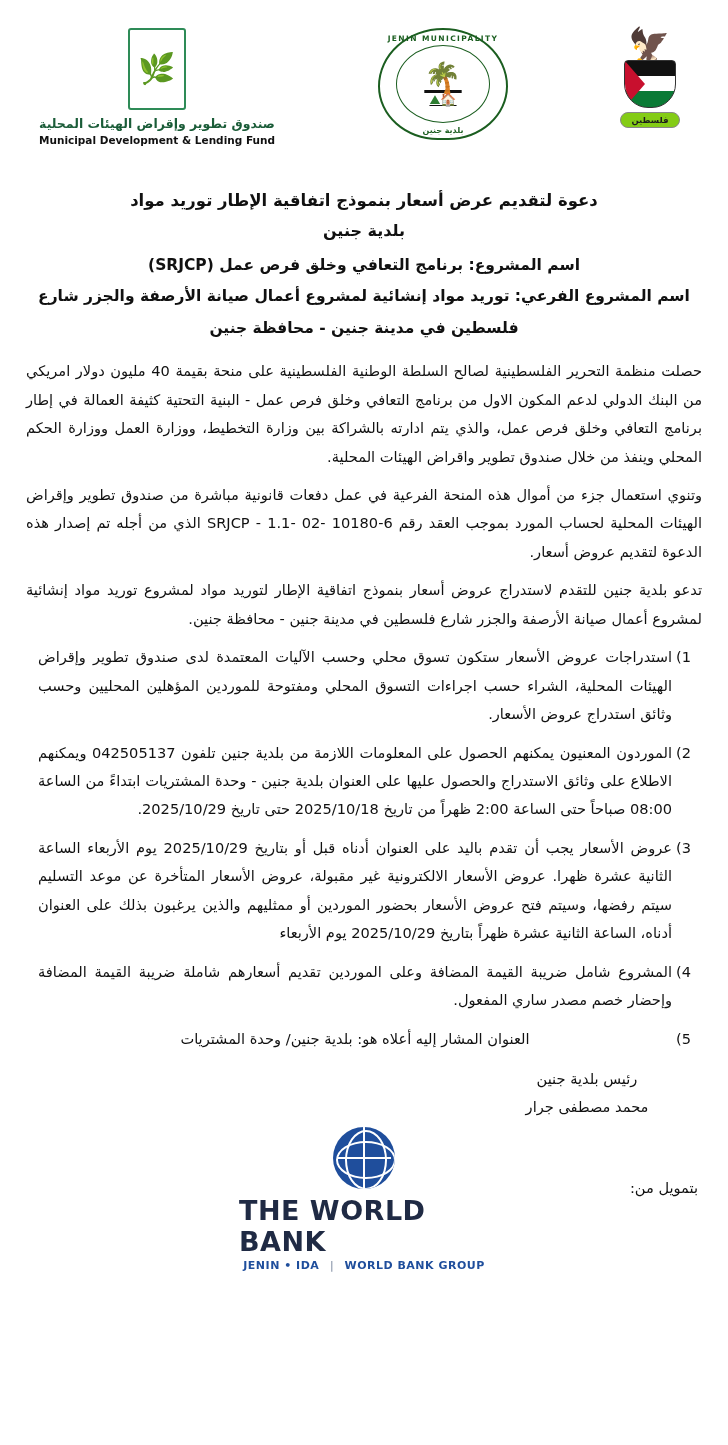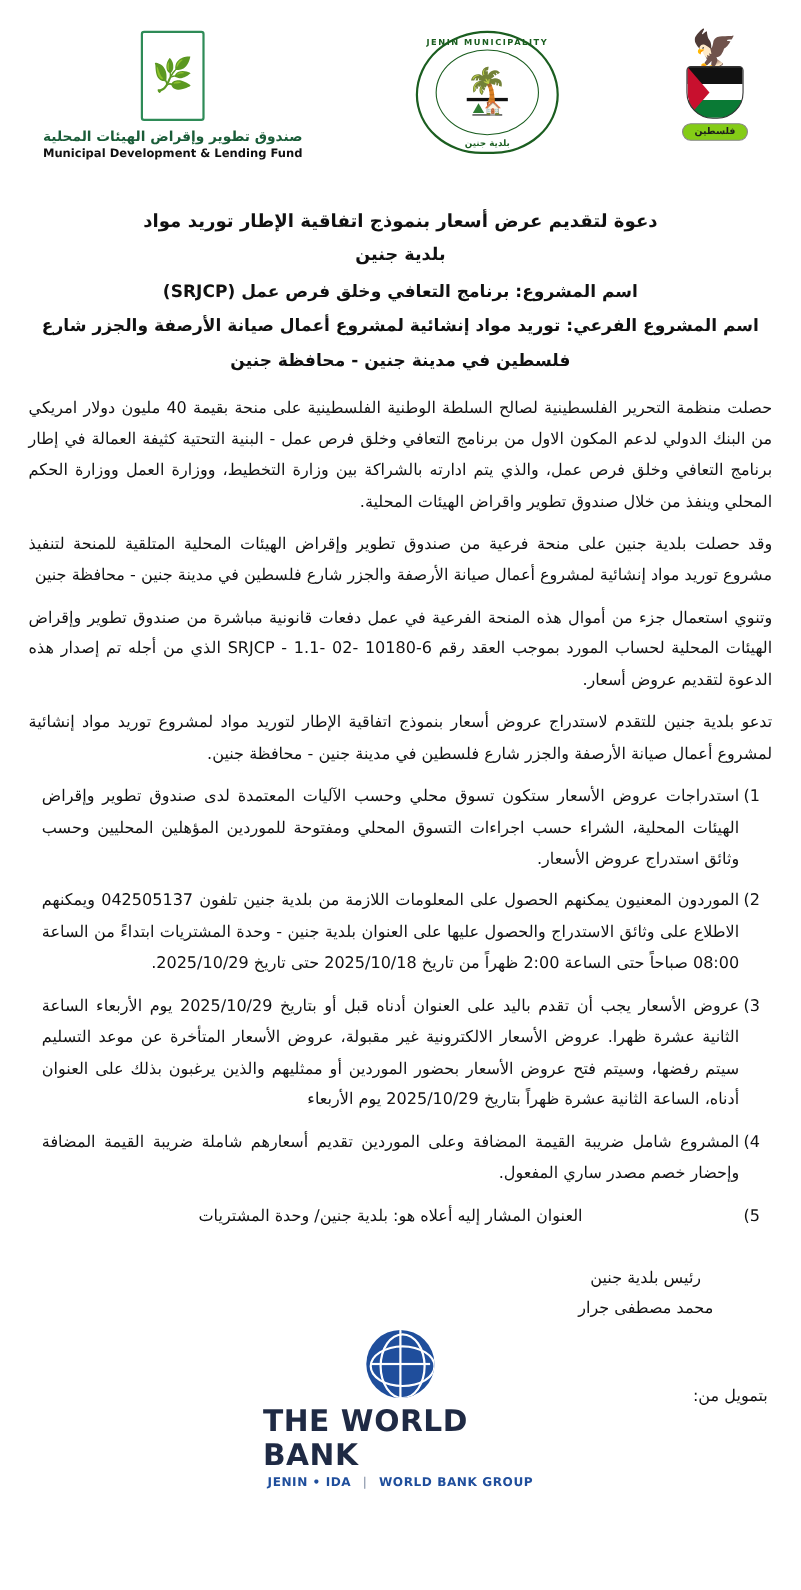--- a/index.html
+++ b/index.html
@@ -243,21 +243,21 @@
     text-align-last: right;
     margin-left: 12px;
   }
   .num-list li.center-last .txt {
     text-align: center;
     text-align-last: center;
   }
 
   
   .signature {
-    margin-top: 28px;
+    margin-top: 12px;
     text-align: center;
     font-size: 14.6px;
     line-height: 1.9;
     width: 230px;
   }
 
   
   .footer {
     margin-top: 6px;
     position: relative;
@@ -379,21 +379,20 @@
   <div class="titles">
     <div class="title-main">دعوة لتقديم عرض أسعار بنموذج اتفاقية الإطار توريد مواد</div>
     <div class="title-sub">بلدية جنين</div>
     <div class="title-project">اسم المشروع: برنامج التعافي وخلق فرص عمل (SRJCP)</div>
     <div class="title-subproject">اسم المشروع الفرعي: توريد مواد إنشائية لمشروع أعمال صيانة الأرصفة والجزر شارع</div>
     <div class="title-subproject">فلسطين في مدينة جنين - محافظة جنين</div>
   </div>
 
   <div class="body">
     <p>حصلت منظمة التحرير الفلسطينية لصالح السلطة الوطنية الفلسطينية على منحة بقيمة 40 مليون دولار امريكي من البنك الدولي لدعم المكون الاول من برنامج التعافي وخلق فرص عمل - البنية التحتية كثيفة العمالة في إطار برنامج التعافي وخلق فرص عمل، والذي يتم ادارته بالشراكة بين وزارة التخطيط، ووزارة العمل ووزارة الحكم المحلي وينفذ من خلال صندوق تطوير واقراض الهيئات المحلية.</p>
-    <p>وقد حصلت بلدية جنين على منحة فرعية من صندوق تطوير وإقراض الهيئات المحلية المتلقية للمنحة لتنفيذ مشروع توريد مواد إنشائية لمشروع أعمال صيانة الأرصفة والجزر شارع فلسطين في مدينة جنين - محافظة جنين</p>
     <p>وتنوي استعمال جزء من أموال هذه المنحة الفرعية في عمل دفعات قانونية مباشرة من صندوق تطوير وإقراض الهيئات المحلية لحساب المورد بموجب العقد رقم 6-10180 -02 -1.1 - SRJCP الذي من أجله تم إصدار هذه الدعوة لتقديم عروض أسعار.</p>
     <p>تدعو بلدية جنين للتقدم لاستدراج عروض أسعار بنموذج اتفاقية الإطار لتوريد مواد لمشروع توريد مواد إنشائية لمشروع أعمال صيانة الأرصفة والجزر شارع فلسطين في مدينة جنين - محافظة جنين.</p>
   </div>
 
   <ol class="num-list">
     <li>
       <span class="num">1)</span>
       <span class="txt">استدراجات عروض الأسعار ستكون تسوق محلي وحسب الآليات المعتمدة لدى صندوق تطوير وإقراض الهيئات المحلية، الشراء حسب اجراءات التسوق المحلي ومفتوحة للموردين المؤهلين المحليين وحسب وثائق استدراج عروض الأسعار.</span>
     </li>
     <li>

